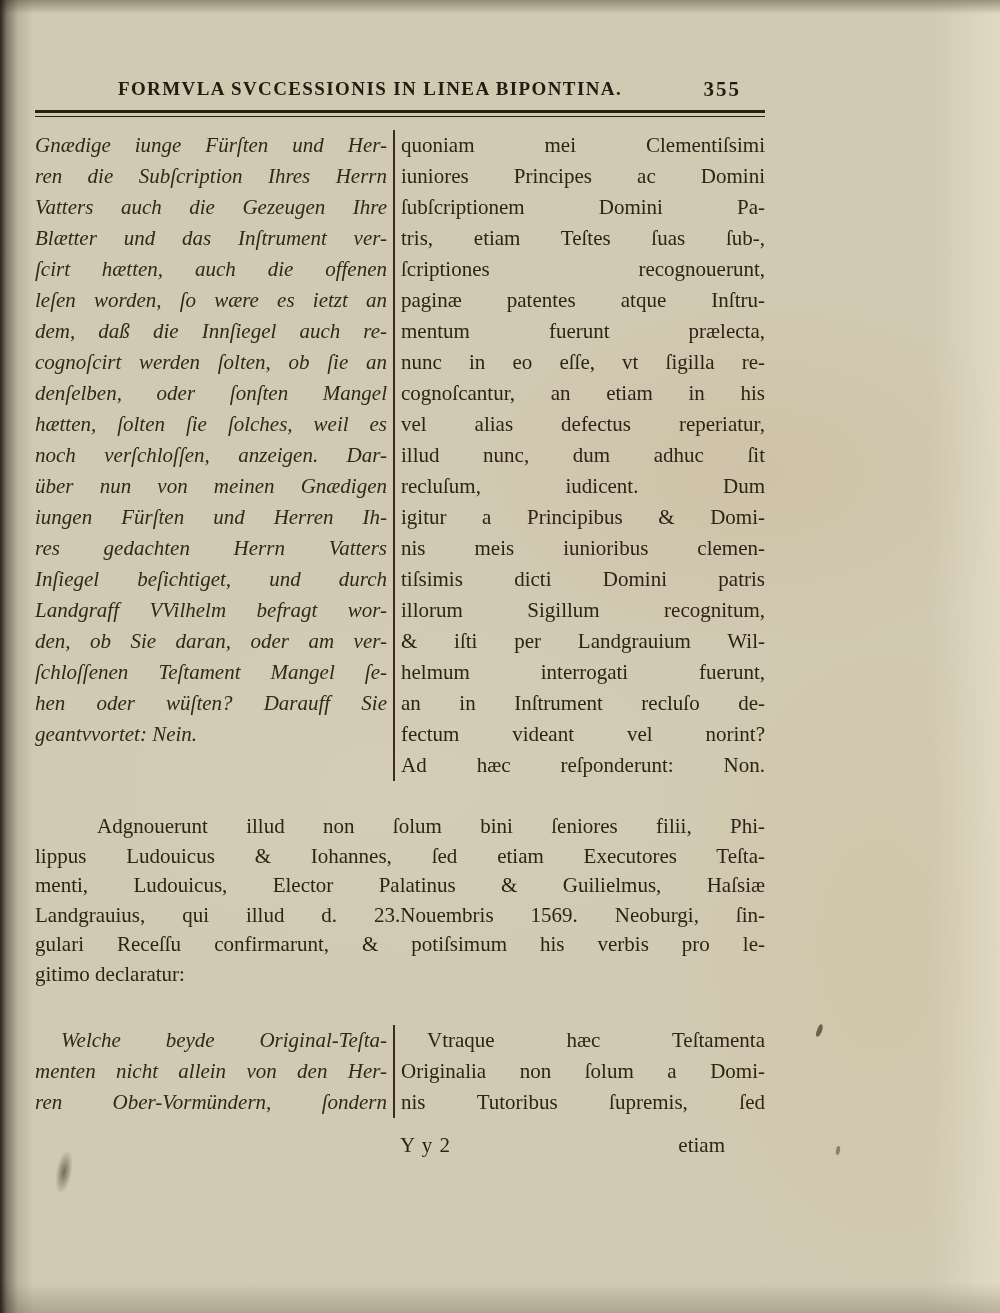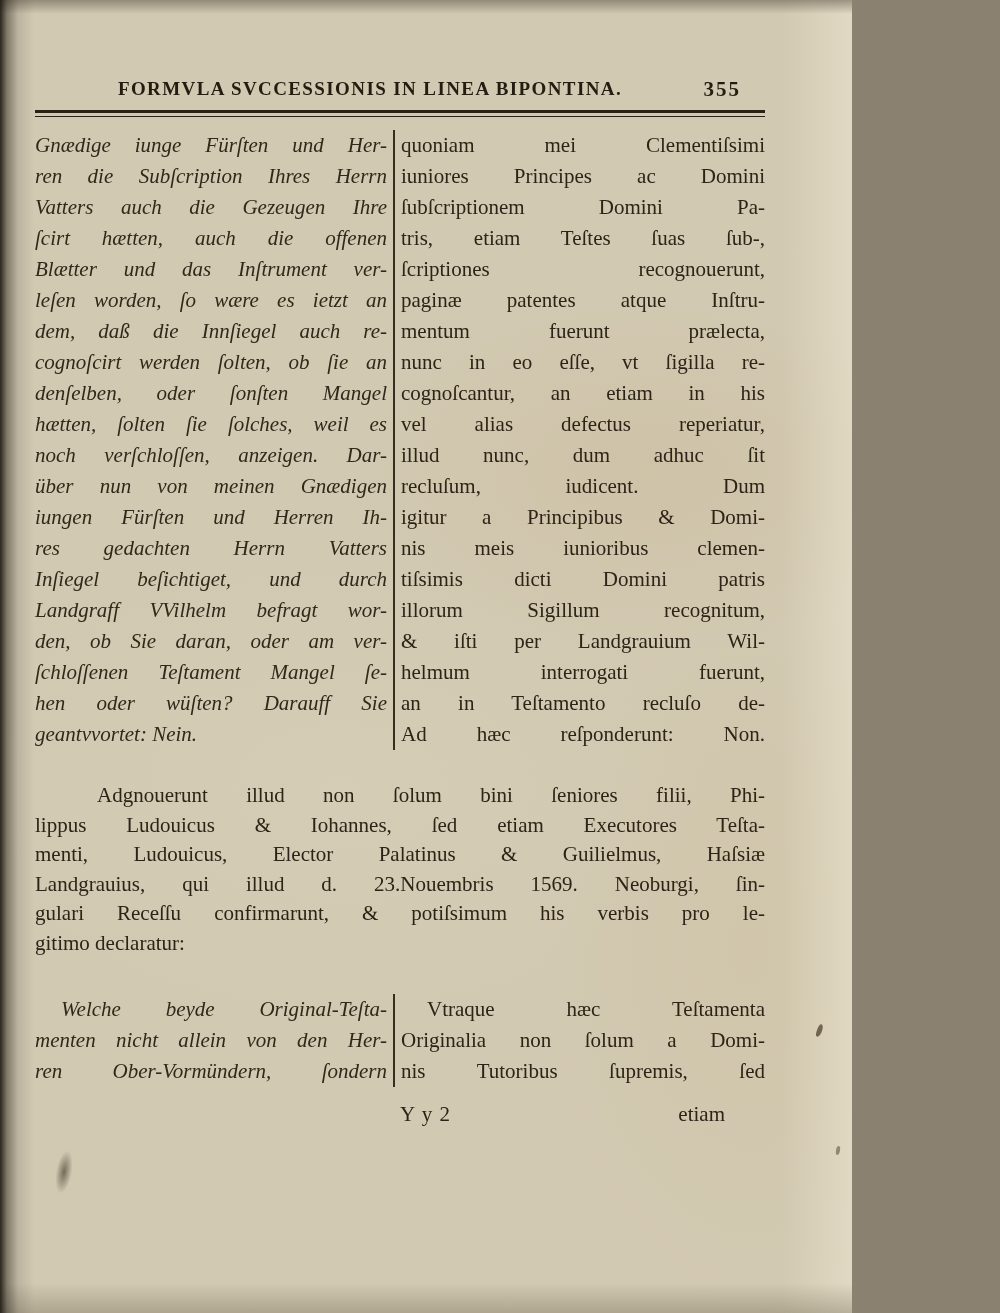--- a/index.html
+++ b/index.html
@@ -2,21 +2,21 @@
 <html><head>
 <meta charset="utf-8">
 <style>
   * { margin:0; padding:0; box-sizing:border-box; }
   html,body { width:1000px; height:1313px; }
   body {
     font-family:"Liberation Serif","DejaVu Serif",serif;
     background:#8a8171;
   }
   .page {
-    position:relative; width:852px; height:1313px; overflow:hidden;
+    position:relative; width:1000px; height:1313px; overflow:hidden;
     background-color:#d2c9b2;
     background-image:
       linear-gradient(to right, rgba(28,24,17,0.92) 0px, rgba(28,24,17,0.45) 7px, rgba(28,24,17,0.12) 18px, rgba(28,24,17,0) 34px),
       linear-gradient(to bottom, rgba(52,45,32,0.40) 0px, rgba(52,45,32,0) 14px),
       linear-gradient(to top, rgba(82,72,52,0.28) 0px, rgba(82,72,52,0) 30px),
       linear-gradient(to left, rgba(242,236,216,0.45) 0px, rgba(242,236,216,0) 70px),
       radial-gradient(ellipse 420px 260px at 76% 36%, rgba(186,163,112,0.16), transparent 70%),
       radial-gradient(ellipse 300px 520px at 88% 72%, rgba(198,178,126,0.14), transparent 70%),
       radial-gradient(ellipse 500px 300px at 40% 60%, rgba(222,214,192,0.25), transparent 75%);
     color:#2e2519;
@@ -80,22 +80,22 @@
       <div class="page-number">355</div>
     </header>
 
     <div class="rule-double"></div>
 
     <section class="two-col">
       <div class="col german last-short">
           <div class="tline">Gnædige iunge Fürſten und Her-</div>
           <div class="tline">ren die Subſcription Ihres Herrn</div>
           <div class="tline">Vatters auch die Gezeugen Ihre</div>
+          <div class="tline">Blætter und das Inſtrument ver-</div>
           <div class="tline">ſcirt hætten, auch die offenen</div>
-          <div class="tline">Blætter und das Inſtrument ver-</div>
           <div class="tline">leſen worden, ſo wære es ietzt an</div>
           <div class="tline">dem, daß die Innſiegel auch re-</div>
           <div class="tline">cognoſcirt werden ſolten, ob ſie an</div>
           <div class="tline">denſelben, oder ſonſten Mangel</div>
           <div class="tline">hætten, ſolten ſie ſolches, weil es</div>
           <div class="tline">noch verſchloſſen, anzeigen. Dar-</div>
           <div class="tline">über nun von meinen Gnædigen</div>
           <div class="tline">iungen Fürſten und Herren Ih-</div>
           <div class="tline">res gedachten Herrn Vatters</div>
           <div class="tline">Inſiegel beſichtiget, und durch</div>
@@ -118,21 +118,22 @@
           <div class="tline">cognoſcantur, an etiam in his</div>
           <div class="tline">vel alias defectus reperiatur,</div>
           <div class="tline">illud nunc, dum adhuc ſit</div>
           <div class="tline">recluſum, iudicent. Dum</div>
           <div class="tline">igitur a Principibus &amp; Domi-</div>
           <div class="tline">nis meis iunioribus clemen-</div>
           <div class="tline">tiſsimis dicti Domini patris</div>
           <div class="tline">illorum Sigillum recognitum,</div>
           <div class="tline">&amp; iſti per Landgrauium Wil-</div>
           <div class="tline">helmum interrogati fuerunt,</div>
-          <div class="tline">an in Teſtamento recluſo de-</div>
+          <div class="tline">an in Inſtrument recluſo de-</div>
+          <div class="tline">fectum videant vel norint?</div>
           <div class="tline">Ad hæc reſponderunt: Non.</div>
         </div>
     </section>
 
     <section class="full-para last-short indent-60">
         <div class="tline">Adgnouerunt illud non ſolum bini ſeniores filii, Phi-</div>
         <div class="tline">lippus Ludouicus &amp; Iohannes, ſed etiam Executores Teſta-</div>
         <div class="tline">menti, Ludouicus, Elector Palatinus &amp; Guilielmus, Haſsiæ</div>
         <div class="tline">Landgrauius, qui illud d. 23.Nouembris 1569. Neoburgi, ſin-</div>
         <div class="tline">gulari Receſſu confirmarunt, &amp; potiſsimum his verbis pro le-</div>

